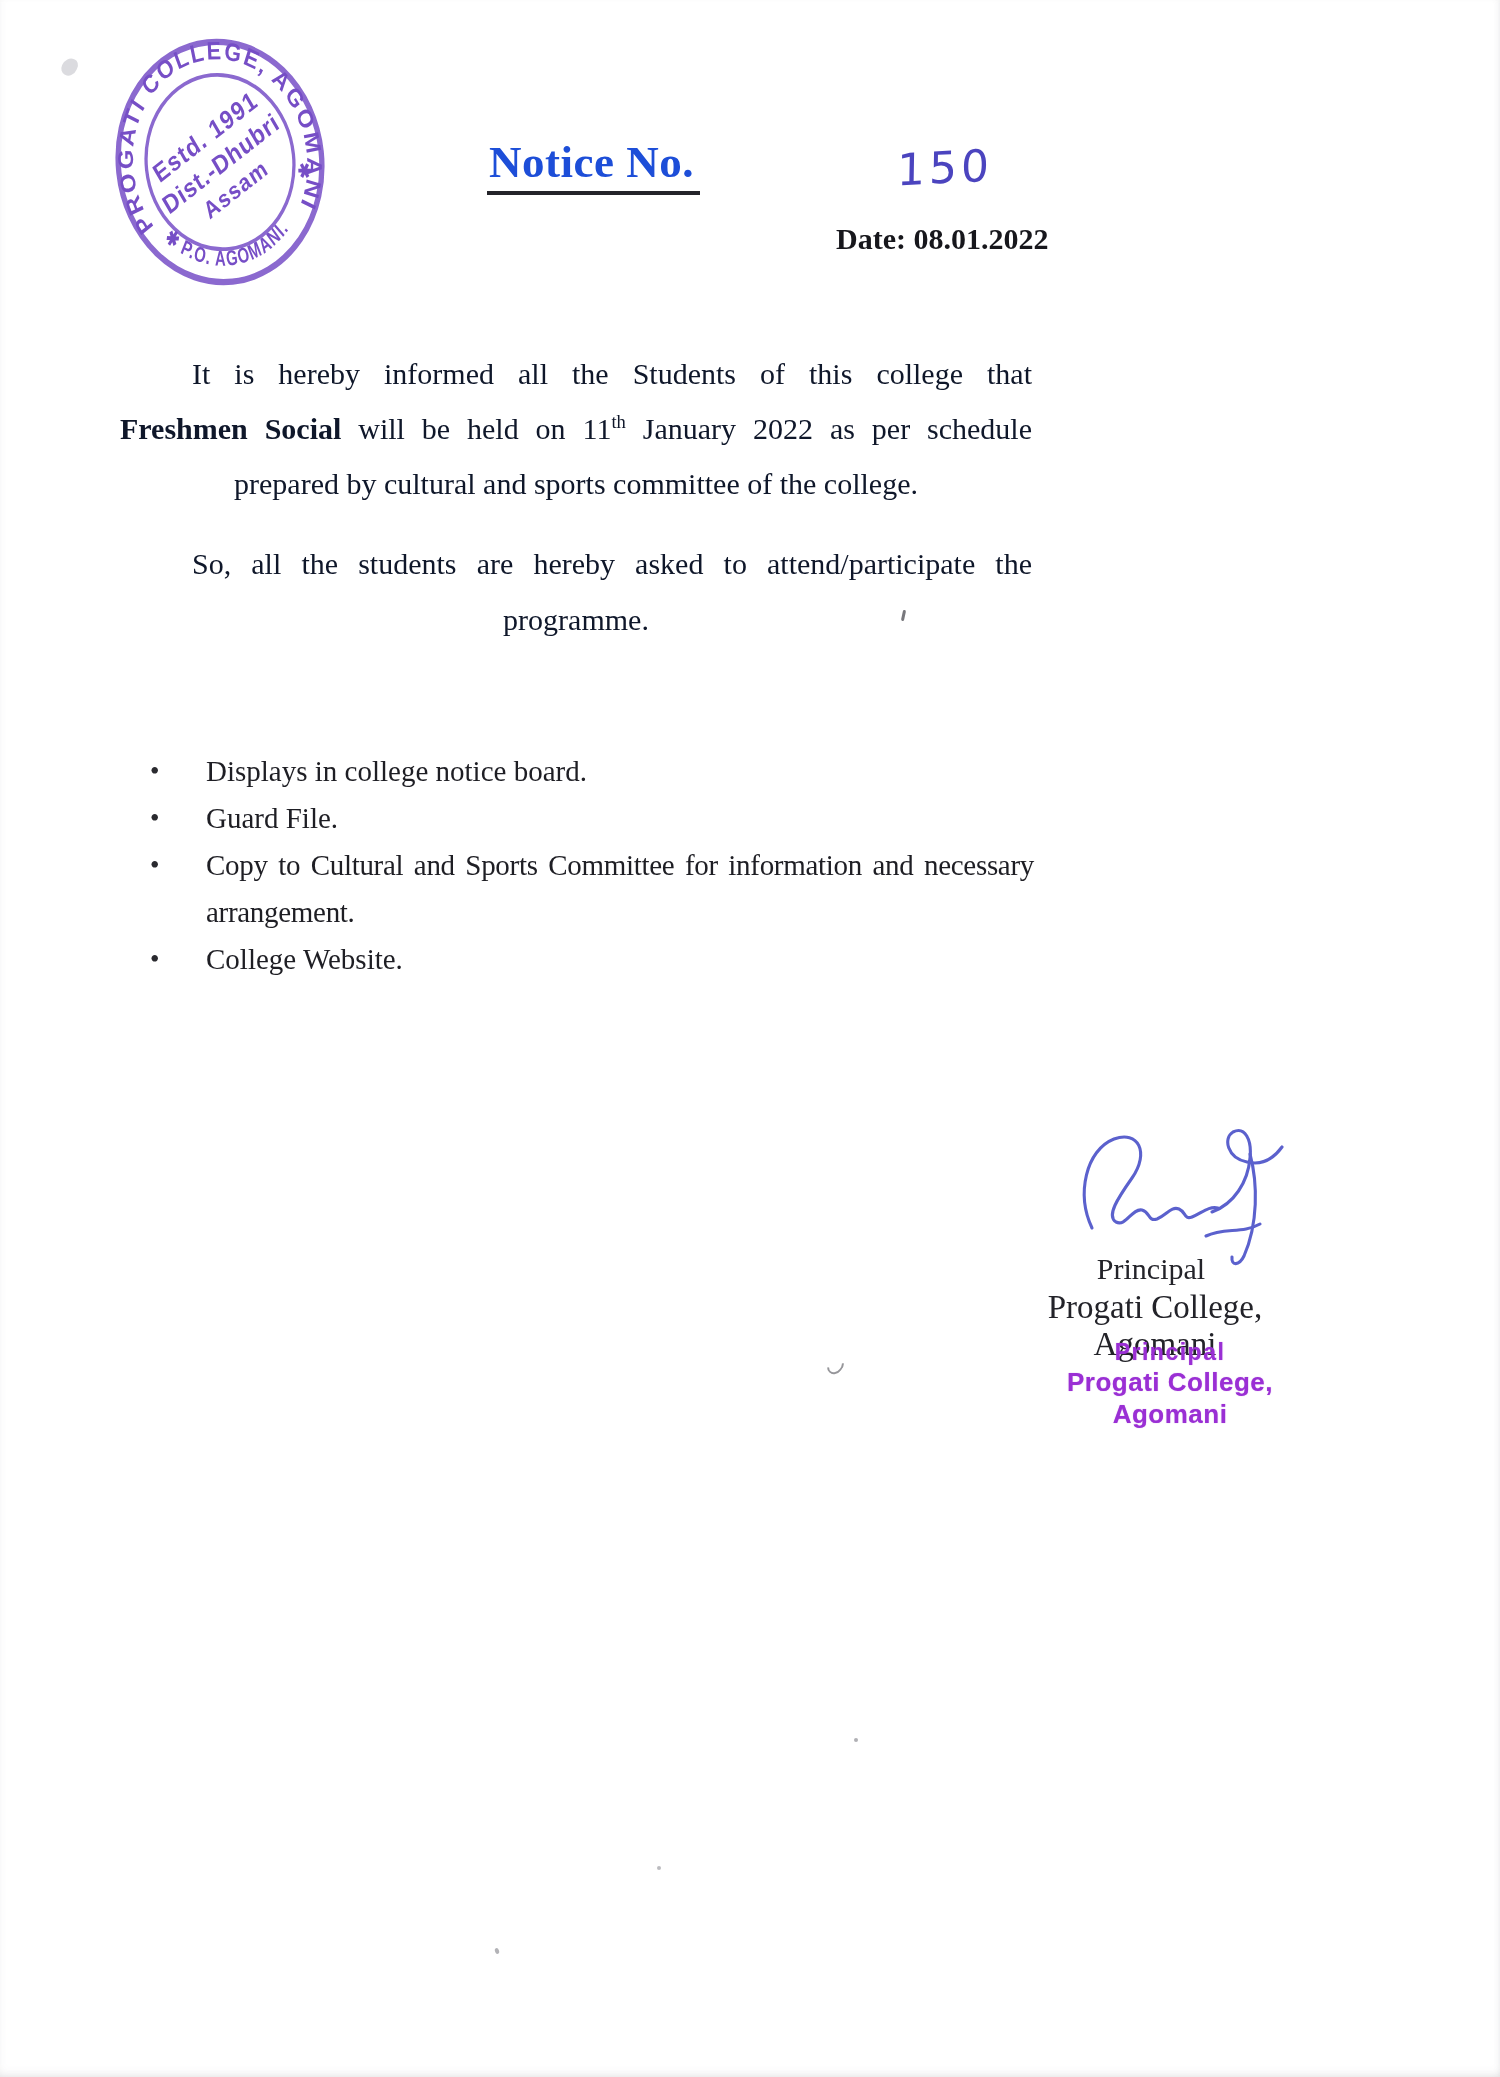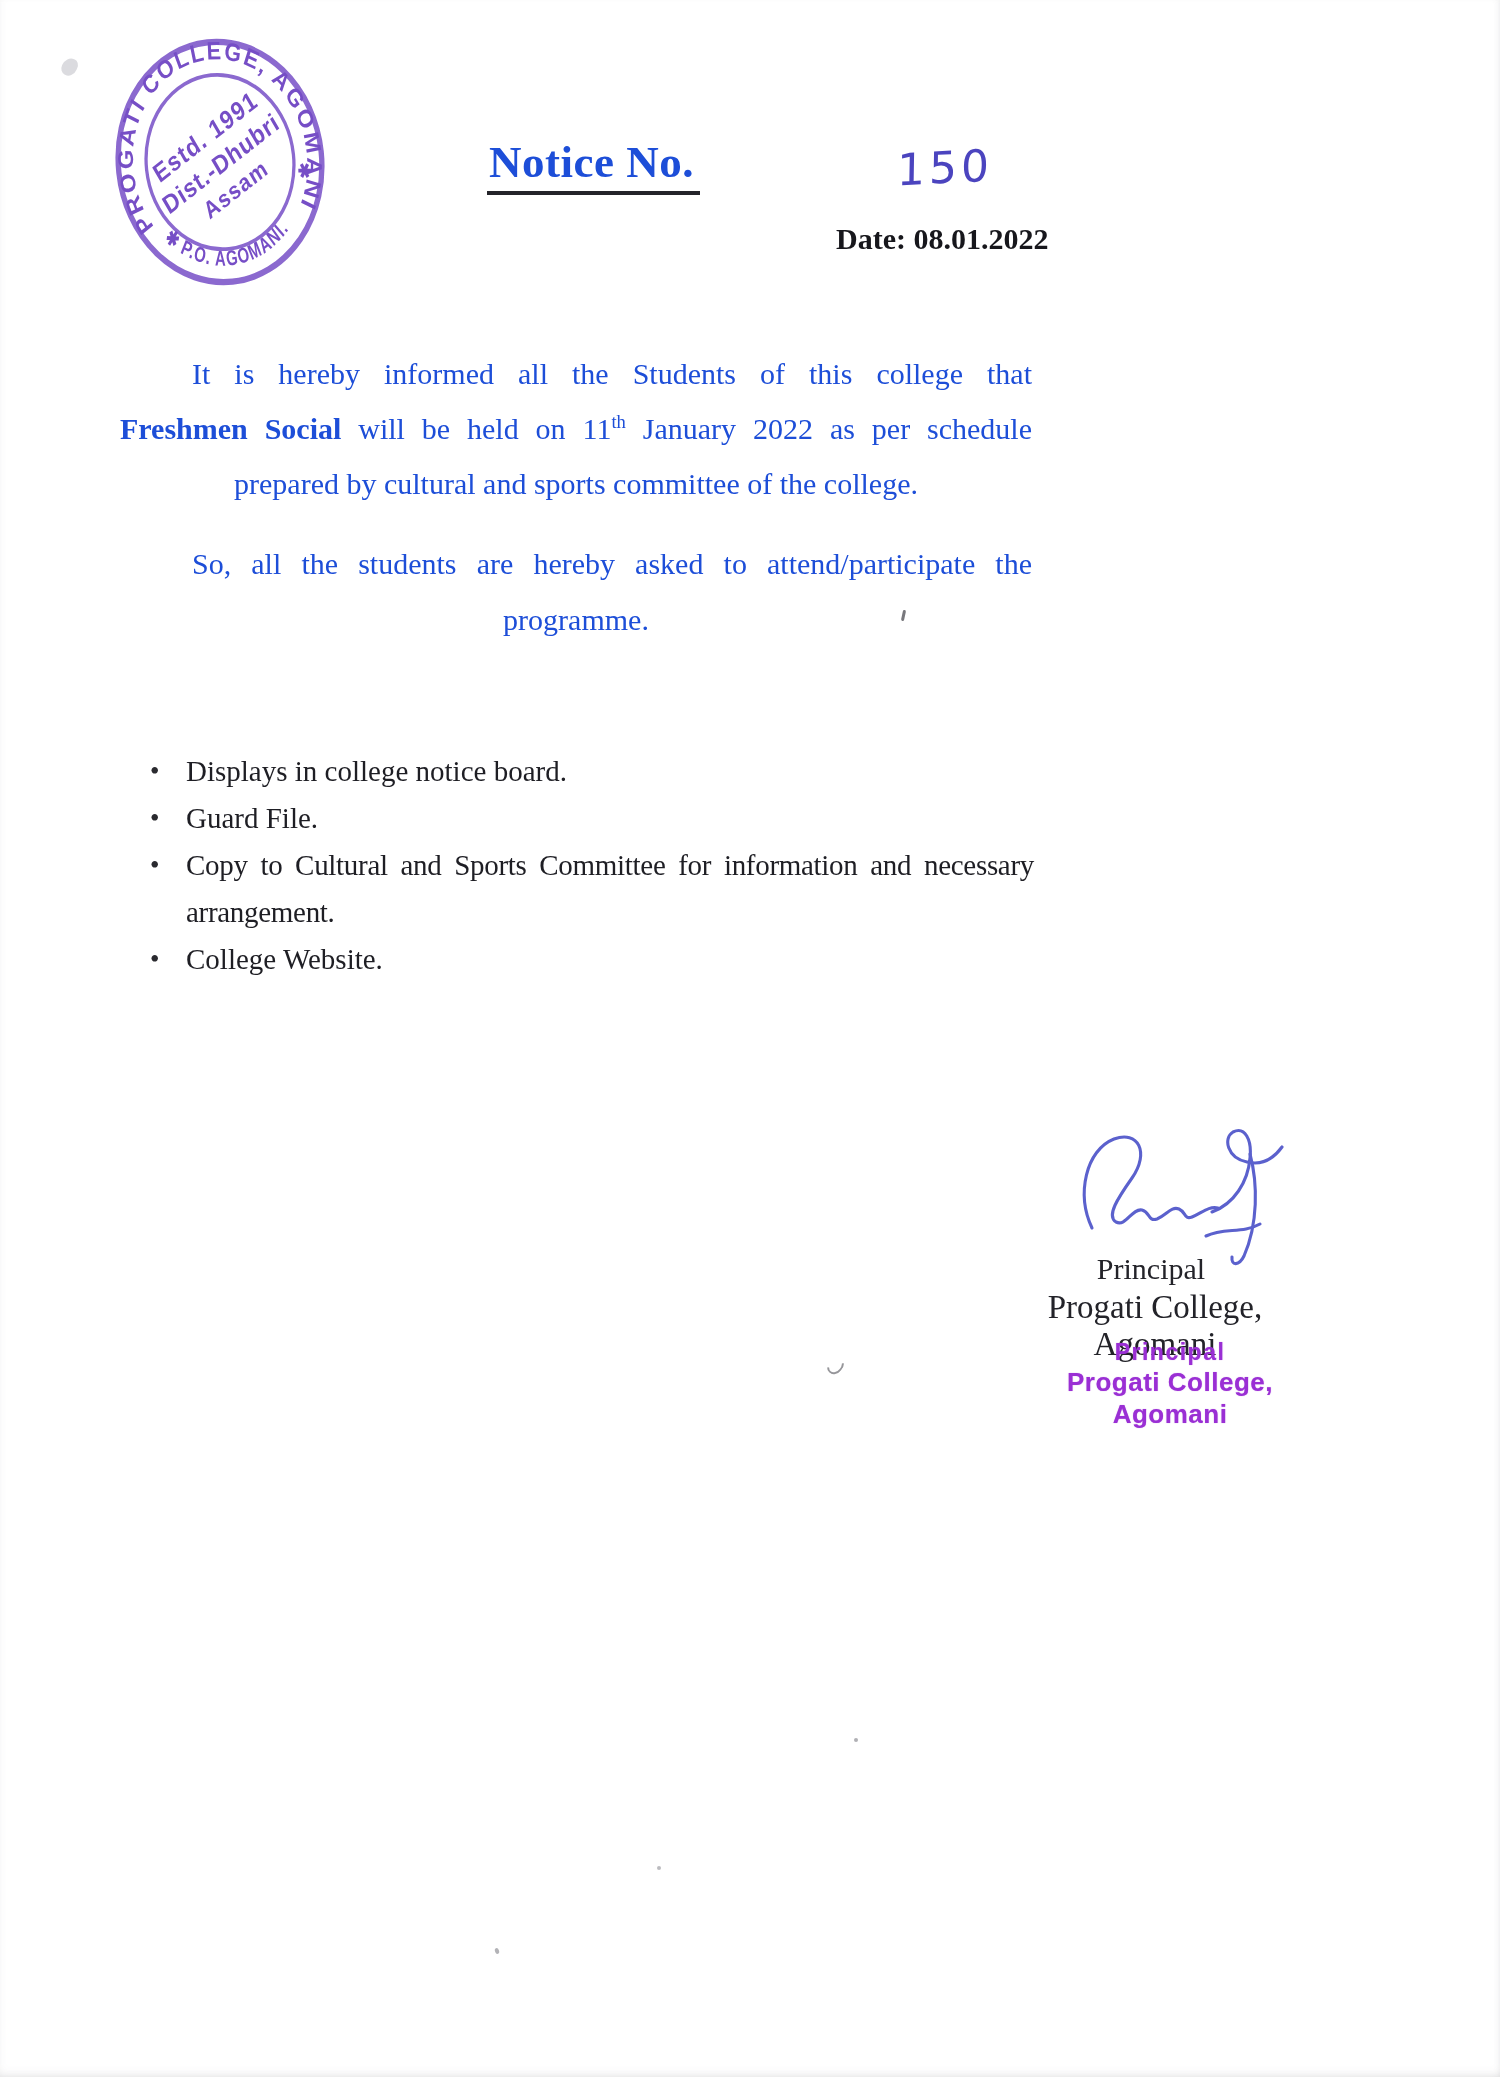--- a/index.html
+++ b/index.html
@@ -41,39 +41,39 @@
     font-size:44px;color:#4b44bf;
     transform:rotate(-3deg) skewX(-4deg);
     letter-spacing:4px;
   }
   .date{
     position:absolute;left:836px;top:222px;
     font-size:30px;font-weight:bold;color:#17171c;
   }
 
   
-  .para{position:absolute;left:120px;width:912px;font-size:30px;color:#1d4ed8;}
+  .para{position:absolute;left:120px;width:912px;font-size:30px;color:#0f172a;}
   .para .jline{display:block;line-height:55px;text-align:justify;text-align-last:justify;}
   .para .lline{display:block;line-height:55px;text-align:center;}
   .para .indent{text-indent:72px;}
   .para1{top:346px;}
   .para2{top:536px;}
   .para2 .jline,.para2 .lline{line-height:56px;}
   .b{font-weight:bold;}
   sup.th{font-size:0.62em;vertical-align:super;line-height:0;}
 
   
   .bullet-list{
     position:absolute;left:150px;top:748px;width:884px;
     margin:0;padding:0;list-style:none;
     font-size:29px;color:#1e1e24;
   }
   .bullet-list li{display:flex;align-items:flex-start;line-height:47px;}
   .bullet-list .dot{width:16px;margin-right:20px;font-size:27px;color:#2a2a2f;}
-  .bullet-list .li-text{flex:1;text-align:justify;text-align-last:left;}
+  .bullet-list .li-text{flex:1;text-align:justify;text-align-last:left;margin-left:20px;}
   .bullet-list li:nth-child(3) .li-text{letter-spacing:-0.3px;}
 
   
   .sig-svg{position:absolute;left:1060px;top:1116px;width:240px;height:150px;}
   .sig-role{
     position:absolute;left:1016px;top:1252px;width:270px;
     text-align:center;font-size:30px;color:#232329;
   }
   .sig-org{
     position:absolute;left:988px;top:1289px;width:334px;

